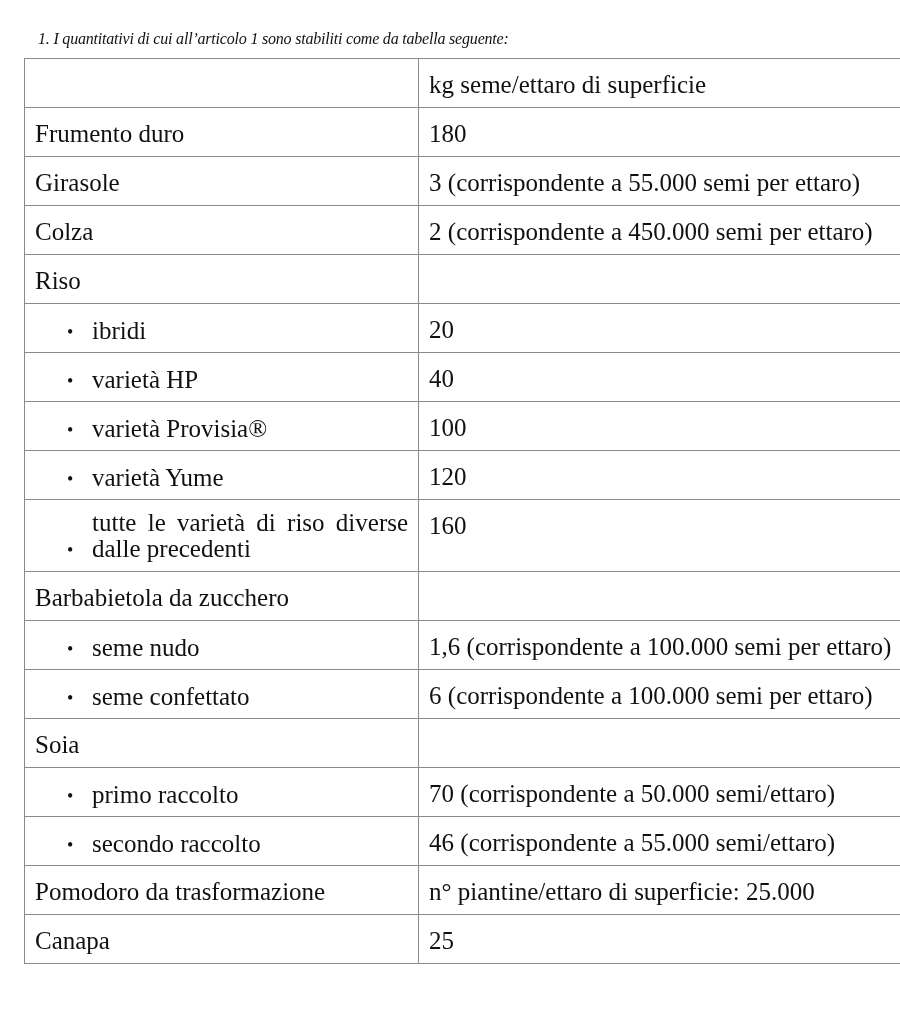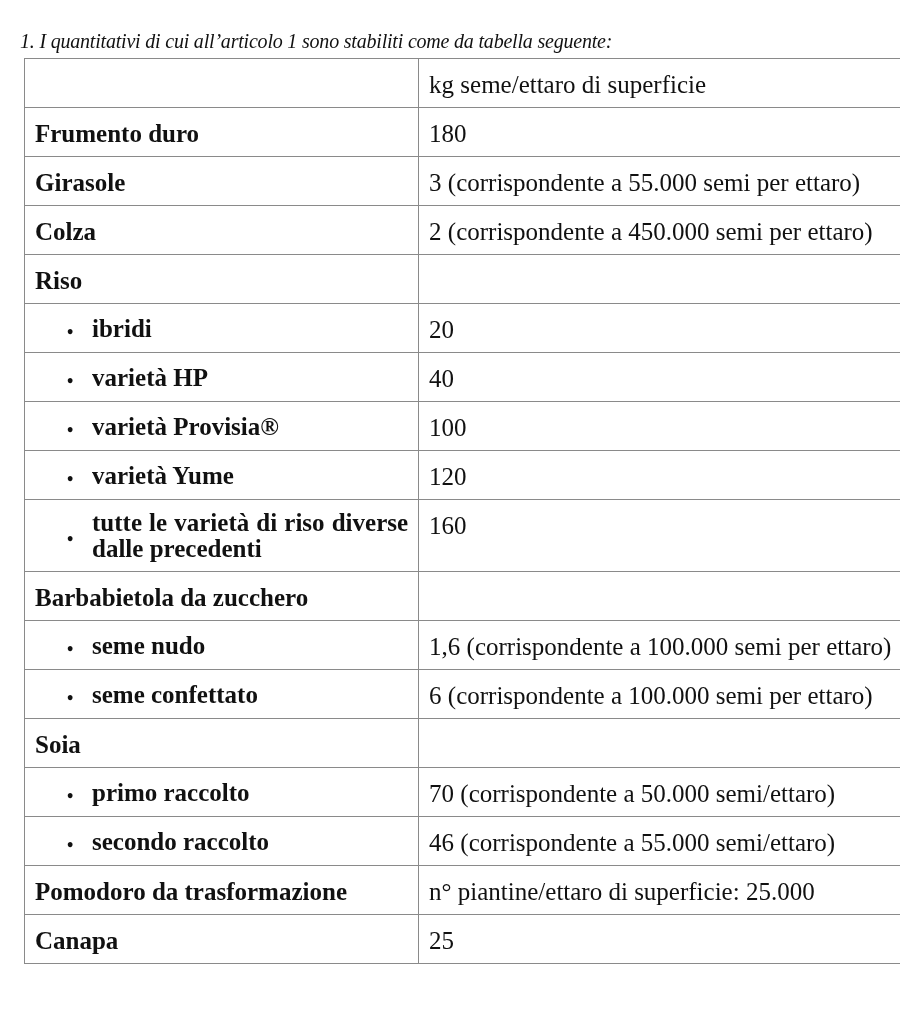--- a/index.html
+++ b/index.html
@@ -1,29 +1,29 @@
 <!DOCTYPE html>
 <html><head>
 <meta charset="utf-8">
 <style>
   html, body { margin: 0; padding: 0; background: #ffffff; }
   body { width: 900px; height: 1011px; position: relative; overflow: hidden;
          font-family: "Liberation Serif", "DejaVu Serif", serif; color: #111; }
-  .intro { position: absolute; left: 20px; top: 30px; font-size: 20px; font-style: italic;
+  .intro { position: absolute; left: 38px; top: 30px; font-size: 16px; font-style: italic;
            white-space: nowrap; letter-spacing: -0.2px; }
   table.seeds { position: absolute; left: 24px; top: 58px; width: 886px;
                 border-collapse: collapse; font-size: 25px; }
   table.seeds td { border: 1.5px solid #8a8a8a; padding: 0 10px; vertical-align: top;
                    padding-top: 12px; box-sizing: border-box; }
   table.seeds td.label { width: 388px; }
   table.seeds td.value { width: 435px; white-space: nowrap; }
   tr.h49 td { height: 49px; }
   tr.h72 td { height: 72px; }
-  .bold { font-weight: bold; margin-top: 11px; }
-  .sub { display: flex; align-items: center; font-weight: bold; }
+  .bold { font-weight: normal; margin-top: 11px; }
+  .sub { display: flex; align-items: flex-end; }
   .bullet { width: 57px; padding-left: 32px; box-sizing: border-box; flex: none; }
   .bullet::before { content: "\2022"; font-size: 18px; }
   .subtext { flex: 1; text-align: justify; line-height: 26px; margin-top: -2px; }
 </style>
 </head>
 <body>
 
 <div class="intro">1. I quantitativi di cui all’articolo 1 sono stabiliti come da tabella seguente:</div>
 
 <table class="seeds">

